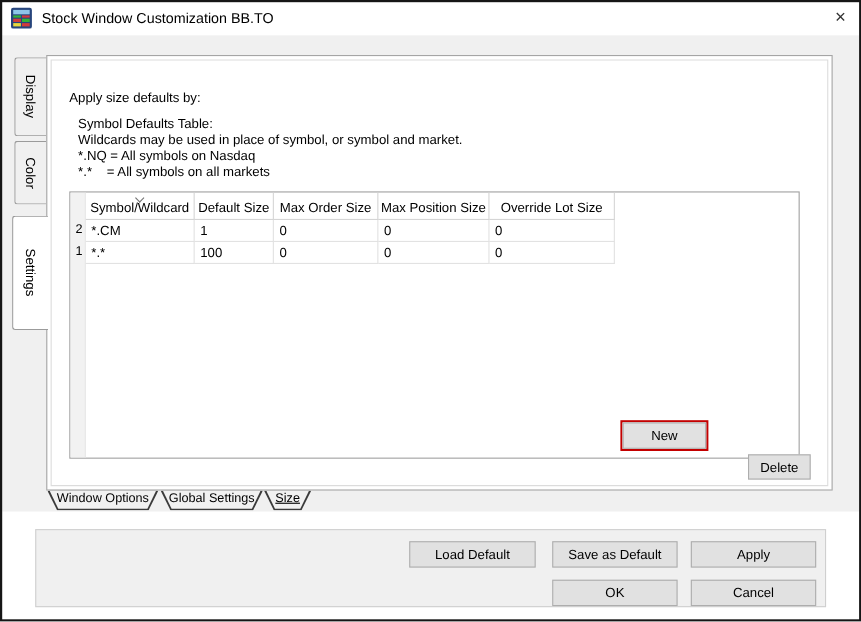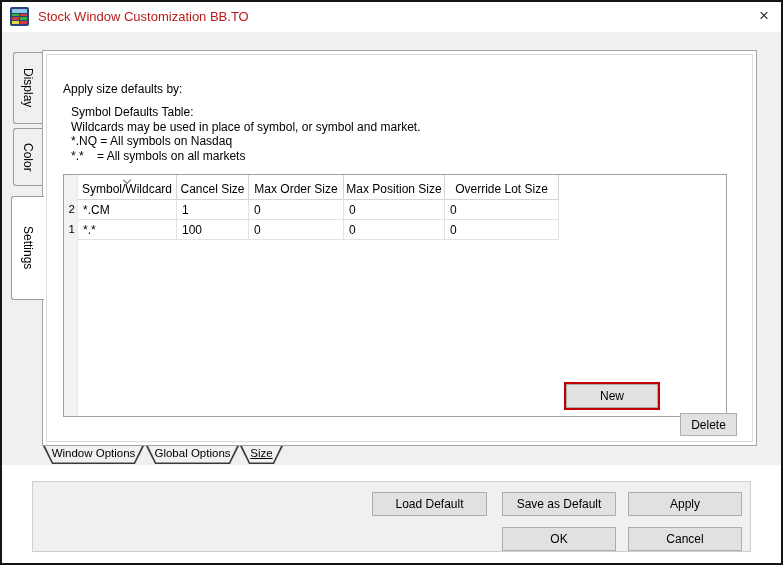--- a/index.html
+++ b/index.html
@@ -18,21 +18,21 @@
     position:relative;width:783px;height:565px;background:#fff;overflow:hidden;
     font-size:12px;color:#000;
   }
   .window-frame{position:absolute;inset:0;border:2px solid var(--border-dark);pointer-events:none;z-index:50;}
   
   .titlebar{position:absolute;left:2px;top:0;right:2px;height:32px;background:#fff;display:flex;align-items:center;z-index:10;}
   .app-icon{width:19px;height:19px;margin-left:8px;border:2px solid #27457c;border-radius:2px;background:#27457c;display:flex;flex-direction:column;gap:1px;padding:0;}
   .app-icon .band{height:4px;background:#8ec6e8;}
   .app-icon .cells{flex:1;display:grid;grid-template-columns:1fr 1fr;grid-template-rows:1fr 1fr 1fr;gap:1px;}
   .c-green{background:#35b335;} .c-red{background:#d23b3b;} .c-yellow{background:#e8d93c;}
-  .title-text{margin-left:9px;font-size:13px;color:#b91c1c;}
+  .title-text{margin-left:9px;font-size:13px;color:#000000;}
   .close-btn{position:absolute;right:0;top:0;width:34px;height:31px;display:flex;align-items:center;justify-content:center;font-size:17px;color:#333;cursor:pointer;}
   
   .upper-bg{position:absolute;left:2px;top:32px;right:2px;height:433px;background:var(--dlg-gray);}
   
   .side-tab{position:absolute;background:var(--dlg-gray);border:1px solid #9b9b9b;border-right:none;border-radius:3px 0 0 3px;display:flex;align-items:center;justify-content:center;z-index:2;cursor:pointer;}
   .side-tab span{writing-mode:vertical-rl;text-orientation:sideways;font-size:12px;color:#000;}
   .side-tab.t-display{left:13px;top:52px;width:29px;height:72px;}
   .side-tab.t-color{left:13px;top:128px;width:29px;height:58px;}
   .side-tab.t-settings{left:11px;top:196px;width:33px;height:104px;background:#fff;z-index:4;}
   
@@ -50,21 +50,21 @@
   .thead .gut{width:14px;}
   .th{border-right:1px solid var(--grid-line-dark);border-bottom:1px solid var(--grid-line-dark);display:flex;align-items:center;justify-content:center;white-space:nowrap;overflow:hidden;padding-top:4px;}
   .trow{position:absolute;left:0;display:flex;height:20px;}
   .trow .gut{width:14px;text-align:right;padding:3px 3px 0 0;font-size:11.5px;}
   .td{border-right:1px solid var(--grid-line);border-bottom:1px solid var(--grid-line);padding:3px 0 0 5px;white-space:nowrap;overflow:hidden;}
   .w0{width:99px;} .w1{width:72px;} .w2{width:95px;} .w3{width:101px;} .w4{width:114px;}
   .sort-chevron{position:absolute;left:59px;top:2px;width:7px;height:7px;z-index:2;}
   .sort-chevron::before{content:"";position:absolute;left:1px;top:0;width:5px;height:5px;border-left:1px solid #707070;border-bottom:1px solid #707070;transform:rotate(-45deg);}
   
   .btn{background:var(--btn-bg);border:1px solid var(--btn-border);display:flex;align-items:center;justify-content:center;font-size:12px;color:#000;cursor:pointer;}
-  .new-wrap{position:absolute;left:521px;top:331px;width:96px;height:28px;border:2px solid var(--annotation);}
+  .new-wrap{position:absolute;left:521px;top:331px;width:80px;height:28px;border:2px solid var(--annotation);}
   .new-wrap .btn{width:100%;height:100%;}
   .delete-btn{position:absolute;left:637px;top:334px;width:57px;height:23px;margin-top:28px;}
   
   .btabs{position:absolute;top:446px;left:0;height:18px;z-index:5;}
   .btab{position:absolute;top:0;height:18px;cursor:pointer;}
   .btab .shape{position:absolute;inset:0;background:#3a3a3a;clip-path:polygon(0 0,100% 0,calc(100% - 9px) 100%,9px 100%);}
   .btab .inner{position:absolute;inset:0;background:#f1f1f1;clip-path:polygon(2px 0,calc(100% - 2px) 0,calc(100% - 10px) calc(100% - 1.5px),10px calc(100% - 1.5px));display:flex;align-items:flex-start;justify-content:center;font-size:11.5px;padding-top:1px;white-space:nowrap;}
   .btab.tb0{left:43px;width:101px;}
   .btab.tb1{left:146px;width:93px;}
   .btab.tb2{left:240px;width:43px;}
@@ -119,21 +119,21 @@
       <div class="info-line">*.NQ = All symbols on Nasdaq</div>
       <div class="info-line">*.*    = All symbols on all markets</div>
     </div>
 
     <div class="table">
       <div class="gutter-bg"></div>
       <div class="sort-chevron"></div>
       <div class="thead">
         <div class="gut"></div>
         <div class="th w0">Symbol/Wildcard</div>
-        <div class="th w1">Cancel Size</div>
+        <div class="th w1">Default Size</div>
         <div class="th w2">Max Order Size</div>
         <div class="th w3">Max Position Size</div>
         <div class="th w4">Override Lot Size</div>
       </div>
       <div class="trow" style="top:25px;">
         <div class="gut">2</div>
         <div class="td w0">*.CM</div>
         <div class="td w1">1</div>
         <div class="td w2">0</div>
         <div class="td w3">0</div>
@@ -155,21 +155,21 @@
     <div class="btn delete-btn">Delete</div>
   </div>
 
   <div class="btabs">
     <div class="btab tb0">
       <div class="shape"></div>
       <div class="inner">Window Options</div>
     </div>
     <div class="btab tb1">
       <div class="shape"></div>
-      <div class="inner">Global Options</div>
+      <div class="inner">Global Settings</div>
     </div>
     <div class="btab tb2 active">
       <div class="shape"></div>
       <div class="inner">Size</div>
     </div>
   </div>
 
   <div class="footer-bar"></div>
   <div class="btn fb load-default">Load Default</div>
   <div class="btn fb save-default">Save as Default</div>

